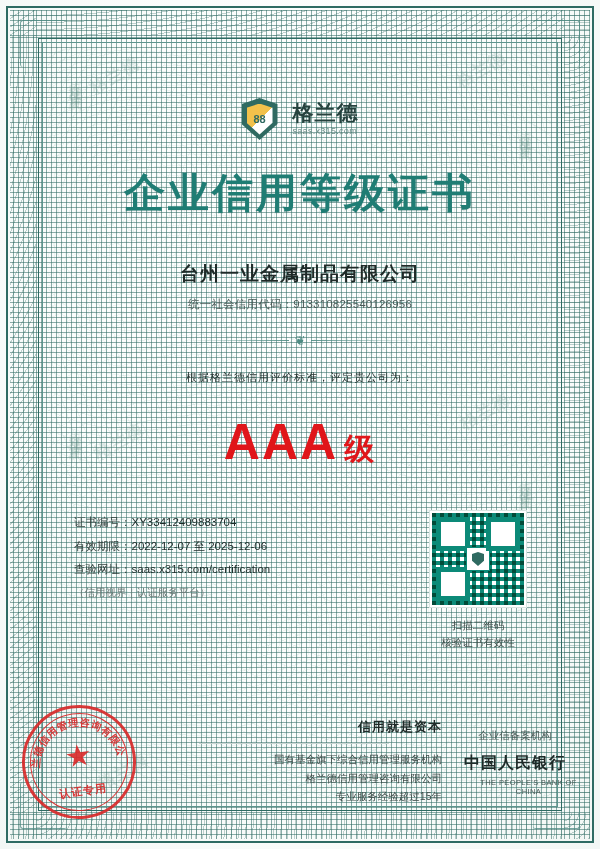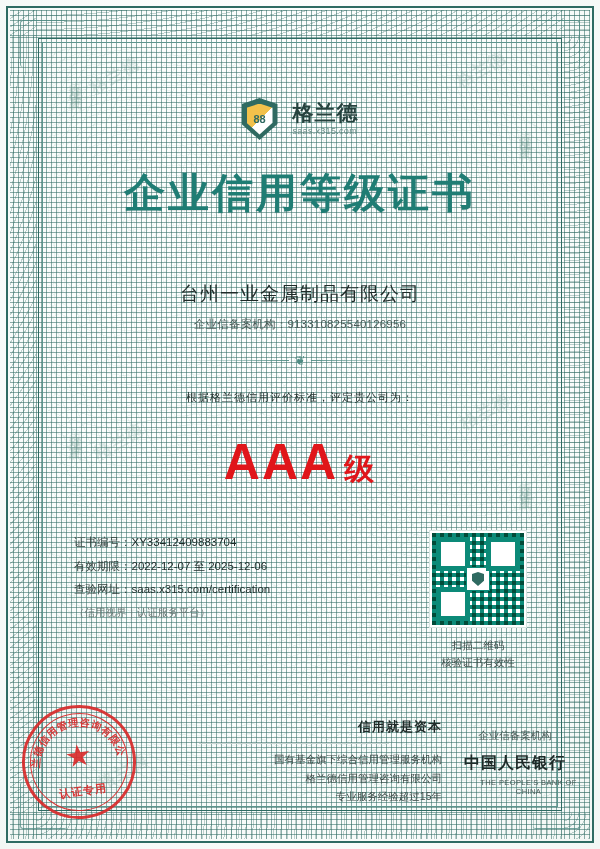--- a/index.html
+++ b/index.html
@@ -118,22 +118,22 @@
   .logo-url{ font-size:9px;color:#6a8c86;letter-spacing:.3px;margin-top:3px;}
 
   .title{
     margin-top:26px;
     font-size:41px;font-weight:bold;
     color:#1f7d74;
     letter-spacing:3px;
     text-shadow:0 1px 0 rgba(0,0,0,.08);
   }
   .company{
-    margin-top:60px;
-    font-size:19px;font-weight:normal;color:#1f2a28;letter-spacing:1px;
+    margin-top:40px;
+    font-size:19px;font-weight:bold;color:#1f2a28;letter-spacing:1px;
   }
   .uscc{
     margin-top:10px;font-size:11.5px;color:#4a5a57;letter-spacing:.2px;
   }
   .divider{
     margin:20px auto 0;width:230px;height:16px;
     display:flex;align-items:center;justify-content:center;gap:6px;
     color:#4f8c84;
   }
   .divider .line{flex:1;height:1px;background:linear-gradient(90deg,rgba(79,140,132,0),rgba(79,140,132,.9));}
@@ -266,21 +266,21 @@
       </div>
       <div class="logo-text">
         <div class="logo-name">格兰德</div>
         <div class="logo-url">saas.x315.com</div>
       </div>
     </div>
 
     <div class="title">企业信用等级证书</div>
 
     <div class="company">台州一业金属制品有限公司</div>
-    <div class="uscc">企业信备案机构：913310825540126956</div>
+    <div class="uscc">统一社会信用代码：913310825540126956</div>
 
     <div class="divider">
       <span class="line"></span>
       <span class="orn">❦</span>
       <span class="line r"></span>
     </div>
 
     <div class="statement">根据格兰德信用评价标准，评定贵公司为：</div>
     <div class="grade">
       <span>AAA</span><span class="lvl">级</span>

